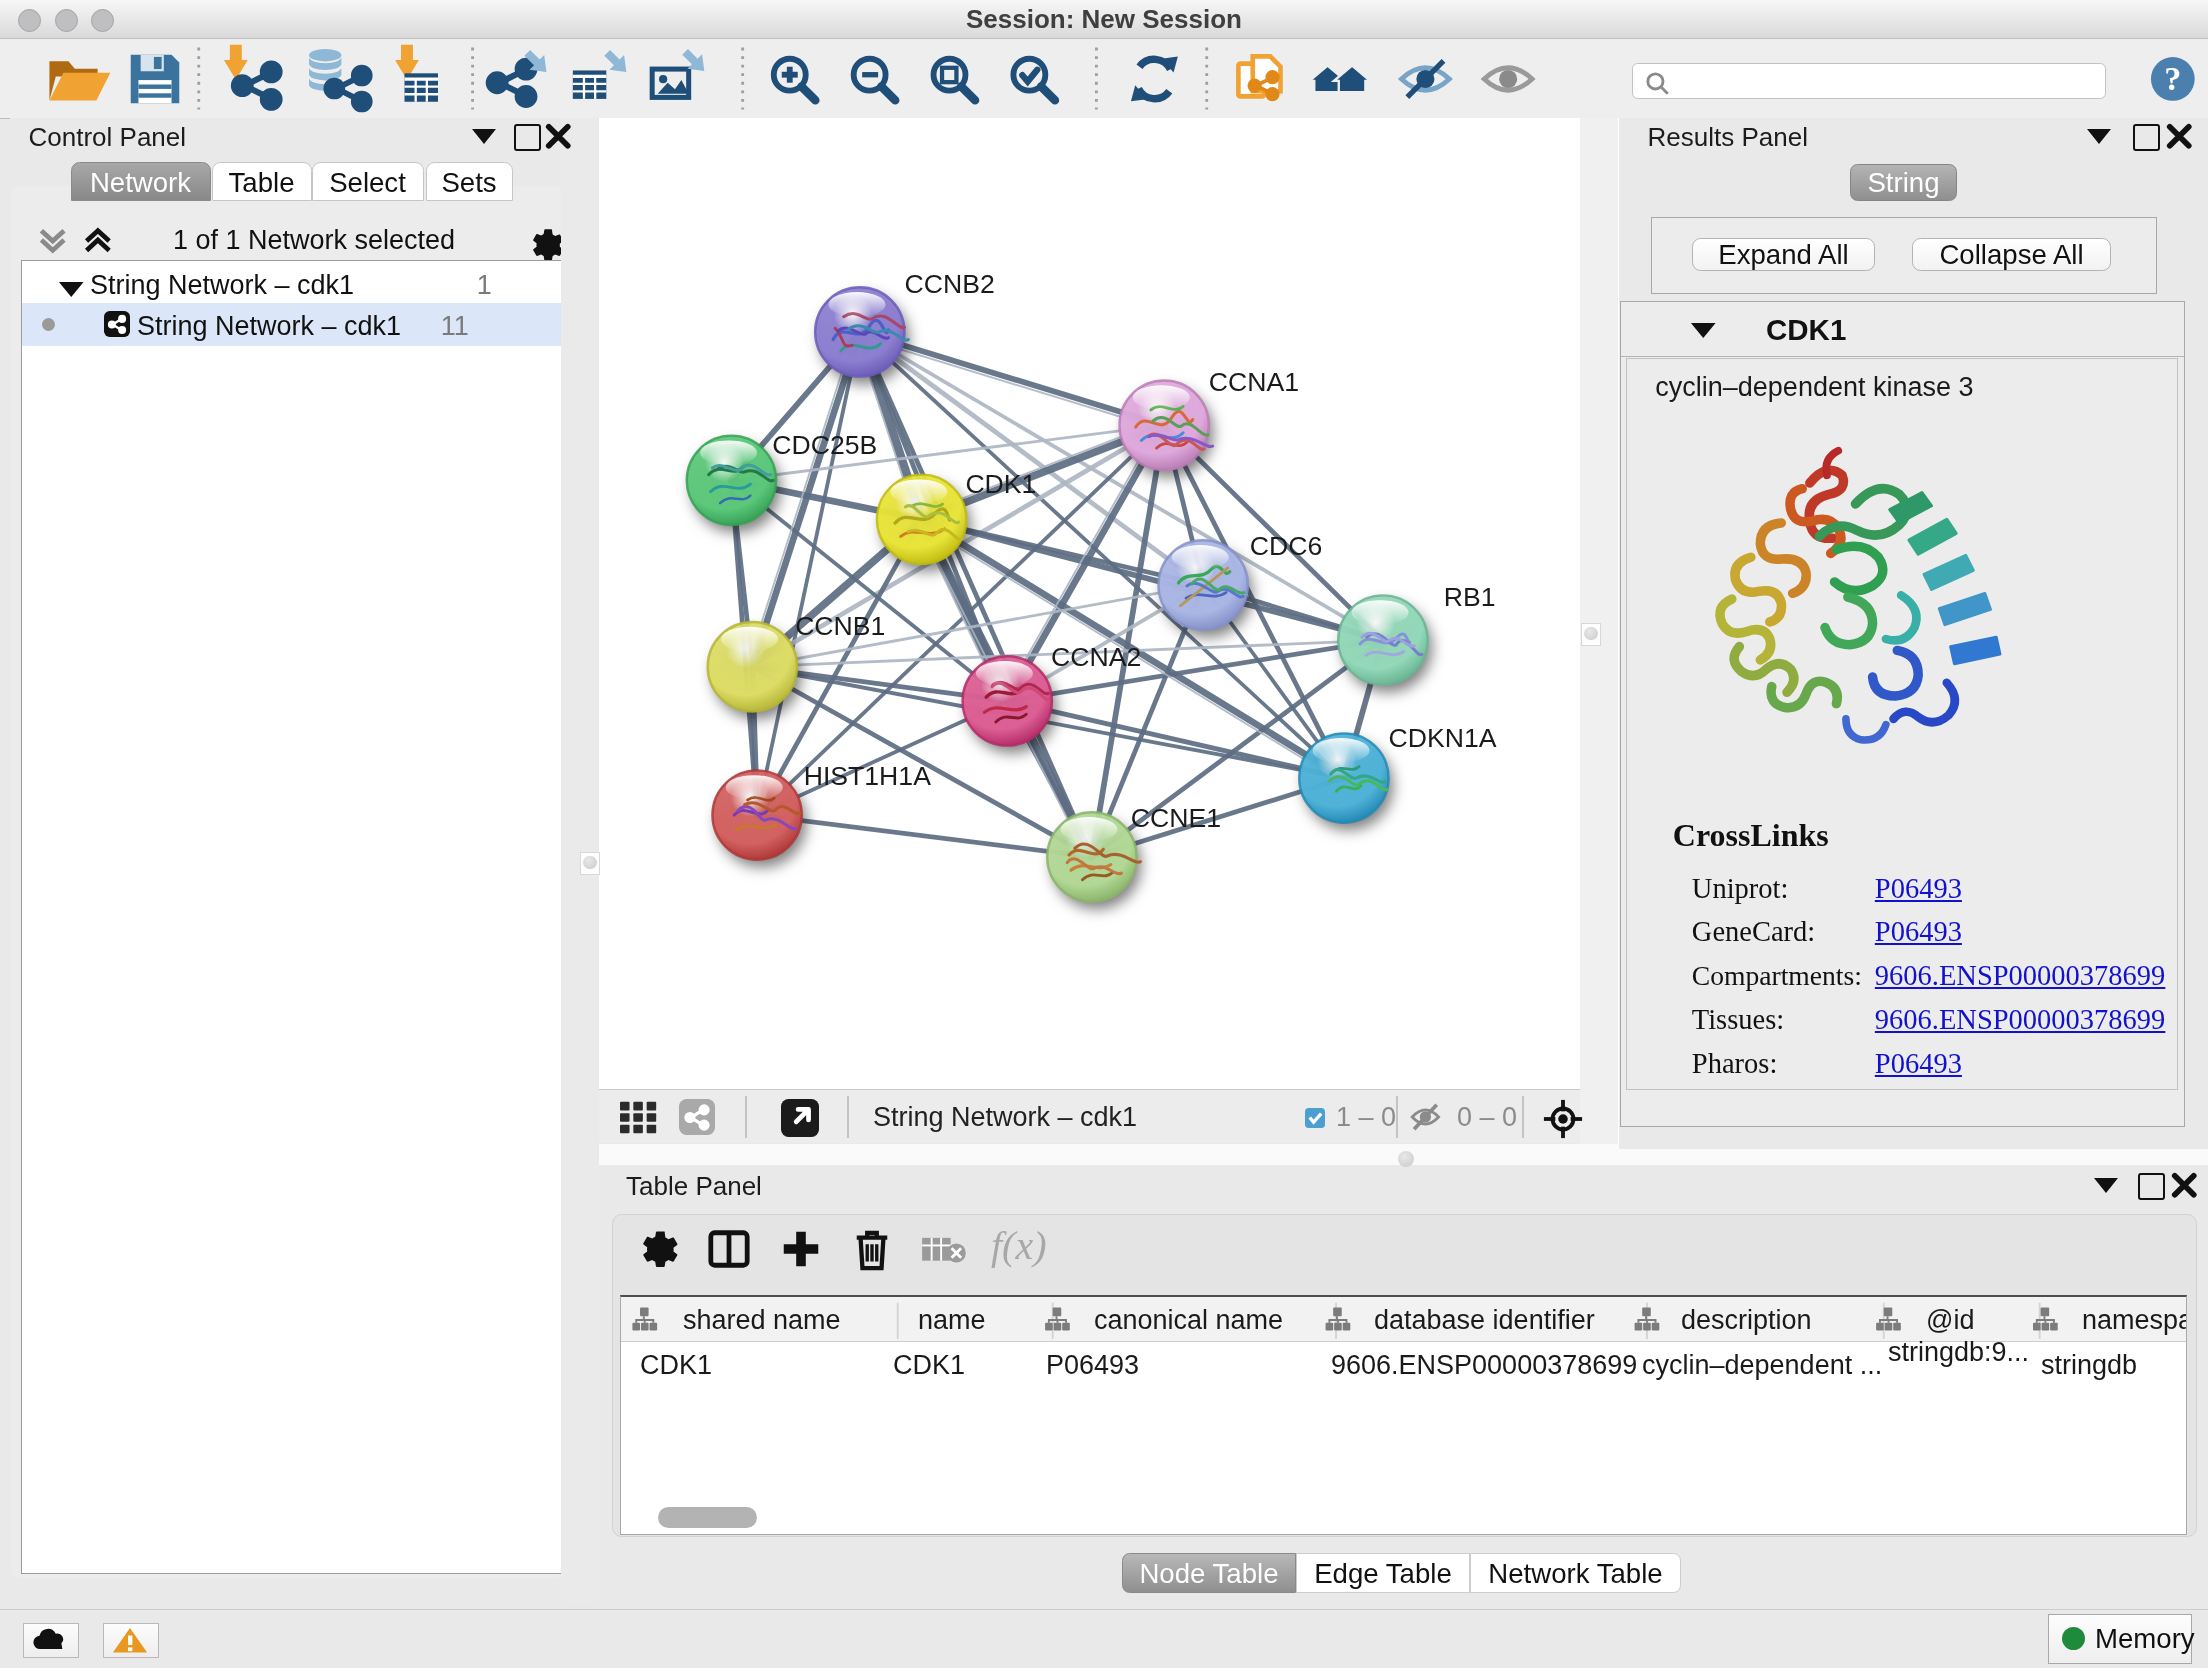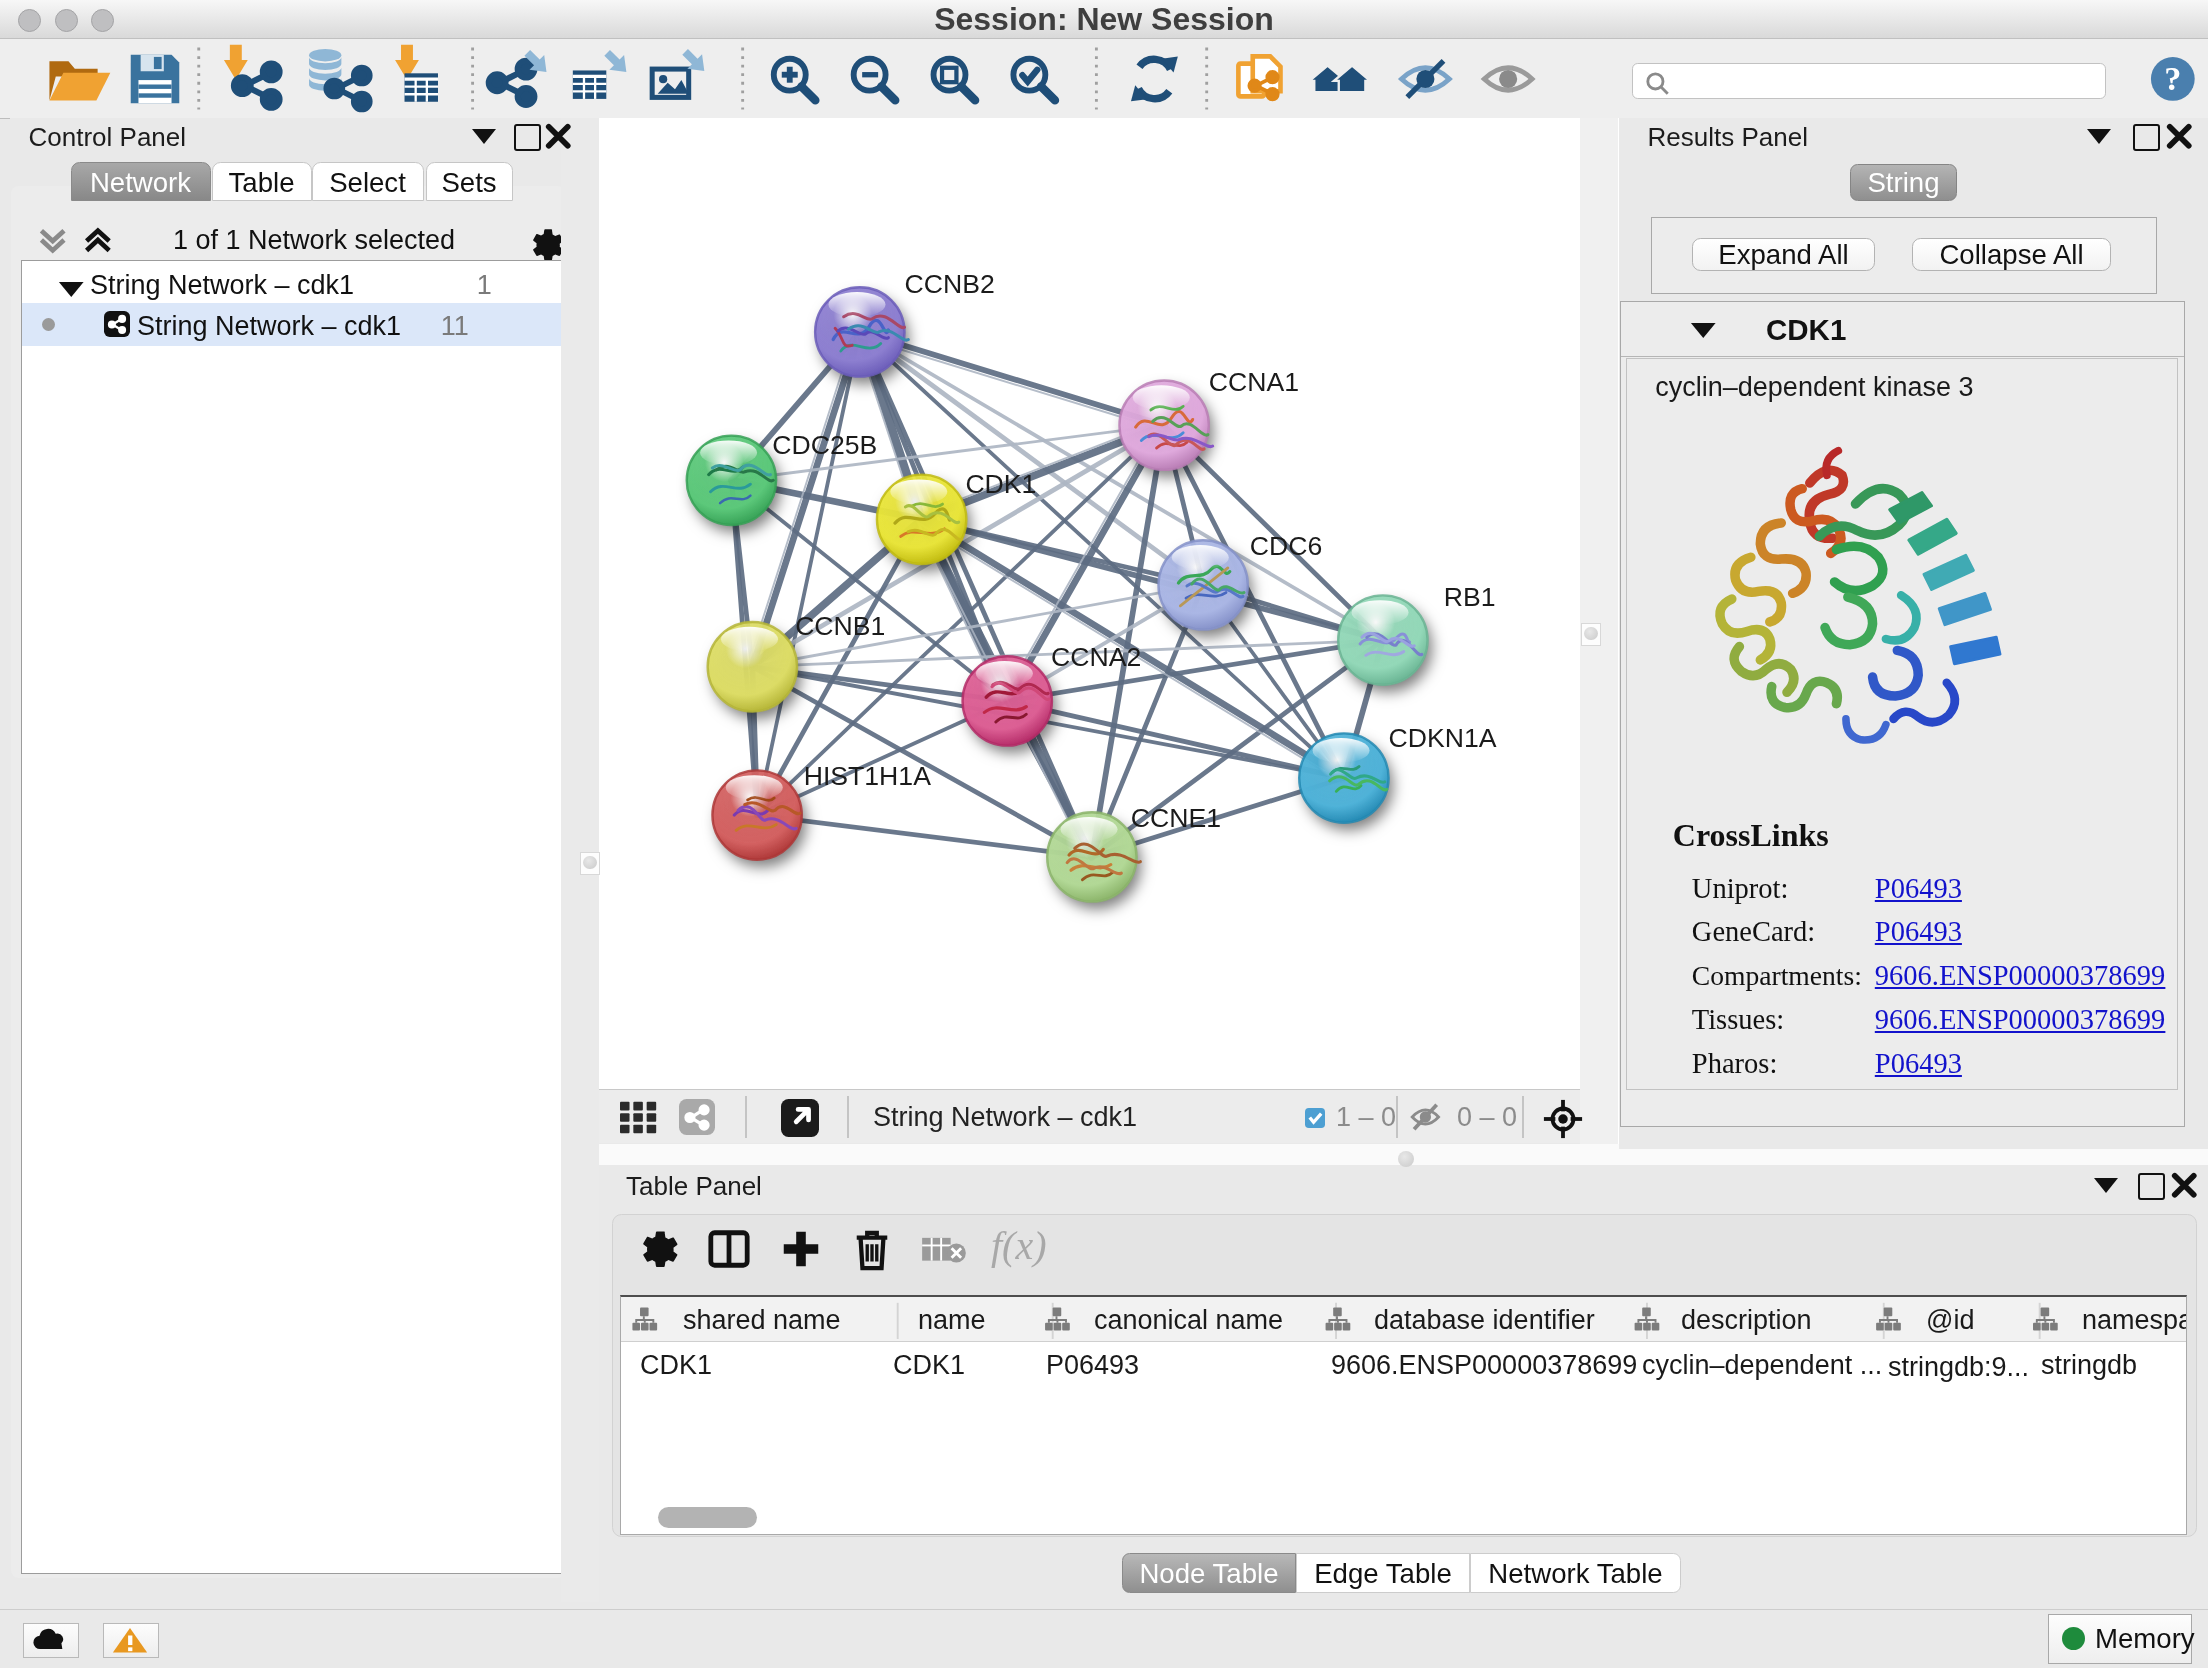--- a/index.html
+++ b/index.html
@@ -3,21 +3,21 @@
 <meta charset="utf-8">
 <style>
   html,body{margin:0;padding:0;}
   #win{position:relative;width:2208px;height:1668px;background:#e9e9e9;overflow:hidden;
        font-family:"Liberation Sans",sans-serif;}
   .abs{position:absolute;}
   
   #titlebar{left:0;top:0;width:2208px;height:38px;
     background:linear-gradient(#f7f7f7,#d9d9d9);border-bottom:1px solid #c0c0c0;}
   .tl{top:8.6px;width:21px;height:21px;border-radius:50%;background:#bfbfc1;border:1px solid #a4a4a6;}
-  #title{left:0;top:0;width:100%;text-align:center;line-height:38px;font-size:32px;font-weight:700;color:#3f3f3f;}
+  #title{left:0;top:0;width:100%;text-align:center;line-height:38px;font-size:26px;font-weight:700;color:#3f3f3f;}
   
   #toolbar{left:0;top:39px;width:2208px;height:79px;background:#eeeeee;border-bottom:1.9px solid #bdbdbd;}
   #searchbox{left:1632px;top:63px;width:472px;height:34px;background:#fff;border:1.9px solid #c2c2c2;border-radius:5.7px;}
   
   #cpanel{left:9.5px;top:118px;width:552px;height:1484px;background:#e9e9e9;}
   .phead{font-size:26px;color:#1c1c1c;}
   .parrow{width:0;height:0;border-left:12.4px solid transparent;border-right:12.4px solid transparent;border-top:15px solid #111;}
   .psq{width:23px;height:23px;border:2.9px solid #111;border-radius:2.9px;}
   .tabbtn{z-index:3;height:39px;line-height:39px;text-align:center;font-size:27.6px;color:#111;background:#fff;border:1px solid #c6c6c6;box-sizing:border-box;}
   .tabsel{background:linear-gradient(#a8a8a8,#888888);color:#fff;border:1px solid #8a8a8a;}
@@ -786,21 +786,21 @@
               <rect x="18" y="16" width="8" height="8" rx="1"></rect>
               <path d="M12,9 v4 M4,16 v-3 h18 v3 M13,13 v3" stroke="#7c7c7c" stroke-width="2" fill="none"></path>
             </g>
         </g>
       </svg>
       <div class="abs th" style="left:19px;top:53px;">CDK1</div>
       <div class="abs th" style="left:272px;top:53px;">CDK1</div>
       <div class="abs th" style="left:425px;top:53px;">P06493</div>
       <div class="abs th" style="left:710px;top:53px;">9606.ENSP00000378699</div>
       <div class="abs th" style="left:1021px;top:53px;">cyclin–dependent ...</div>
-      <div class="abs th" style="left:1267px;top:55px;">stringdb:9...</div>
+      <div class="abs th" style="left:1267px;top:40px;">stringdb:9...</div>
       <div class="abs th" style="left:1420px;top:53px;">stringdb</div>
     </div>
     <div class="abs" style="left:59px;top:342px;width:99px;height:21px;background:#b3b3b3;border-radius:10.5px;"></div>
     <div class="abs btab" style="left:523px;top:388px;width:174px;background:linear-gradient(#b8b8b8,#8f8f8f);color:#fff;border-color:#8a8a8a;border-radius:7.6px 0 0 7.6px;">Node Table</div>
     <div class="abs btab" style="left:697px;top:388px;width:174px;">Edge Table</div>
     <div class="abs btab" style="left:871px;top:388px;width:211px;border-radius:0 7.6px 7.6px 0;">Network Table</div>
   </div>
 
   <div class="abs" id="statusbar">
     <div class="abs sbtn" style="left:23px;top:13.3px;"></div>

